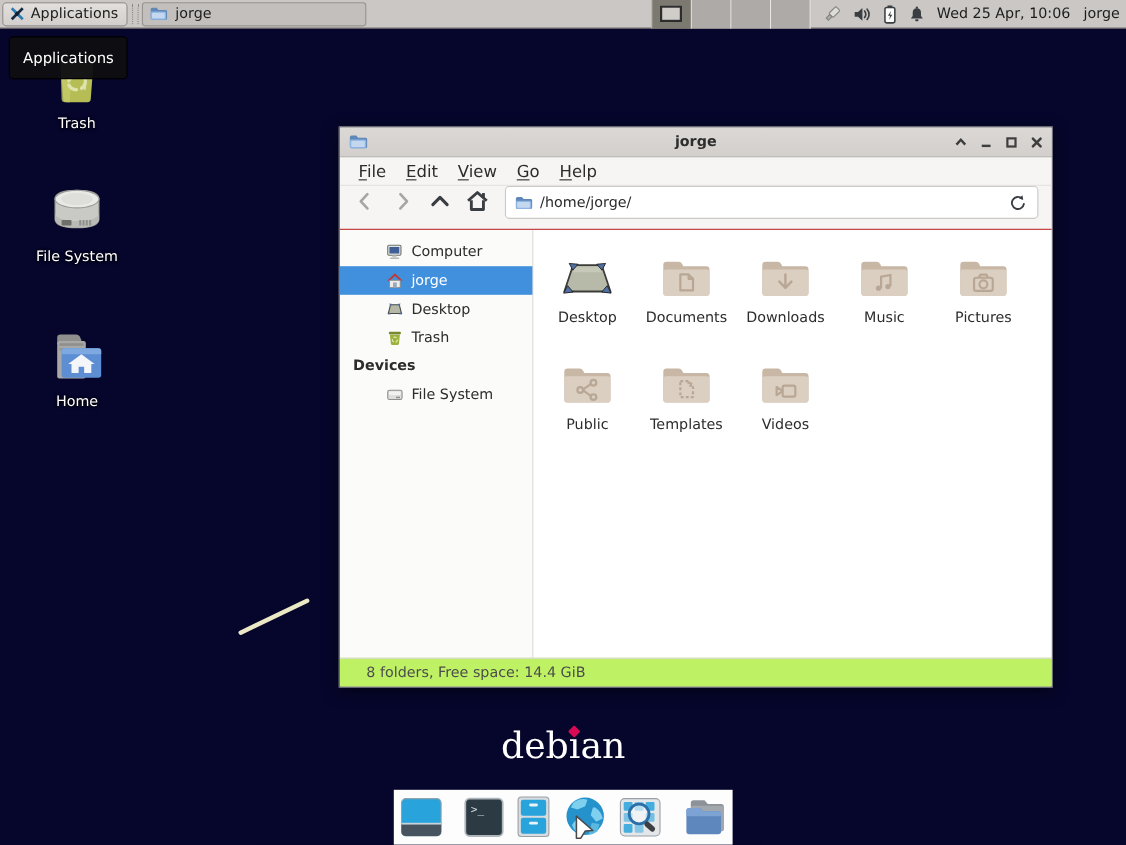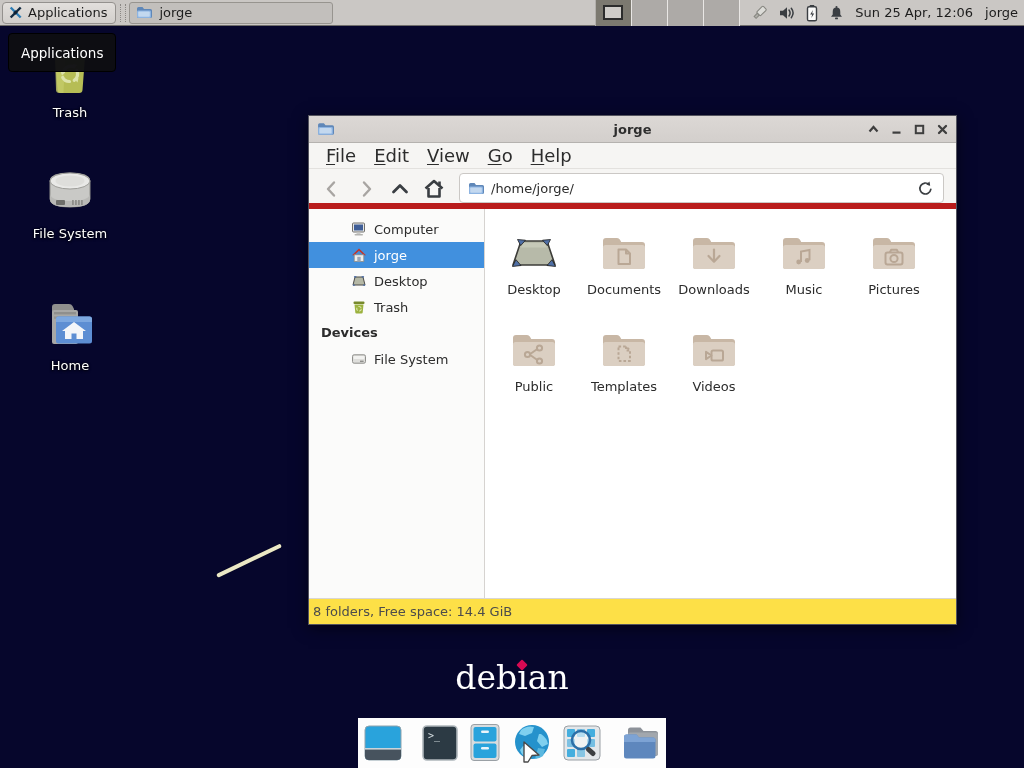--- a/index.html
+++ b/index.html
@@ -54,25 +54,25 @@
   .titlebar { height:27px; background:linear-gradient(#dcd8d5,#d3cfcc);
               border-bottom:1px solid #b5b2af; display:flex; align-items:center;
               padding:0 8px; position:relative; }
   .title-text { position:absolute; left:0; right:0; text-align:center;
                 font-weight:bold; font-size:13px; color:#2d2d2d; }
   .win-controls { margin-left:auto; display:flex; align-items:center; gap:12px; z-index:2; }
   .win-controls svg { display:block; }
 
   .menubar { height:26px; background:#f6f5f3; display:flex; align-items:center;
              padding-left:8px; border-bottom:1px solid #e3e1de; }
-  .menu-item { font-size:18px; color:#2c2c2c; padding:4px 9px; }
+  .menu-item { font-size:15px; color:#2c2c2c; padding:4px 9px; }
   .menu-item u { text-underline-offset:2px; }
 
-  .toolbar { height:40px; background:#f6f5f3; border-bottom:6px solid #b91c1c;
-             display:flex; align-items:flex-end; padding:0 12px 0 8px; gap:4px; }
+  .toolbar { height:40px; background:#f6f5f3; border-bottom:1px solid #b91c1c;
+             display:flex; align-items:flex-start; padding:0 12px 0 8px; gap:4px; }
   .tool-btn { width:30px; height:28px; display:flex; align-items:center; justify-content:center;
               border-radius:3px; }
   .pathbar { flex:1; height:30px; margin-left:6px; background:#fff;
              border:1px solid #cbc8c5; border-radius:4px; display:flex; align-items:center;
              padding:0 4px 0 8px; gap:7px; }
   .path-text { flex:1; font-size:13px; color:#2b2b2b; }
   .reload-btn { width:28px; height:26px; display:flex; align-items:center; justify-content:center; }
 
   .win-content { flex:1; display:flex; min-height:0; }
   .sidebar { width:176px; background:#fbfbfa; border-right:1px solid #d6d3d0;
@@ -82,22 +82,22 @@
   .side-row.selected { background:#4190de; color:#fff; }
   .side-row svg { flex:0 0 auto; }
 
   .filepane { flex:1; background:#fff; padding:16px 0 0 4px; display:flex;
               flex-wrap:wrap; align-content:flex-start; }
   .file { width:90px; height:97px; display:flex; flex-direction:column; align-items:center;
           justify-content:flex-start; gap:9px; padding-top:6px; }
   .file .ficon { height:42px; display:flex; align-items:flex-end; }
   .flabel { font-size:13px; color:#2c2c2c; }
 
-  .statusbar { height:26px; background:#fde047; border-top:1px solid #d9d6d3;
-               display:flex; align-items:center; padding-left:4px;
+  .statusbar { height:26px; background:#bef264; border-top:1px solid #d9d6d3;
+               display:flex; align-items:center; padding-left:24px;
                font-size:13px; color:#4c4c4c; }
 
   
   .logo { position:absolute; left:0; top:658px; width:1024px; text-align:center;
           font-family:"DejaVu Serif", serif; font-size:33px; color:#fff; letter-spacing:0; }
   .logo .di { position:relative; }
   .logo .dot { position:absolute; left:50%; top:3px; width:8px; height:8px; margin-left:-4px;
                background:#d70a53; transform:rotate(45deg); border-radius:1px; }
 
   
@@ -158,21 +158,21 @@
         <rect x="2.5" y="2.8" width="9" height="14" rx="1.6" fill="#fbfbfa" stroke="#3a3e42" stroke-width="1.4"></rect>
         <path d="M7.9 6 L5.2 10.4 h2 L6.3 14 l2.9-4.6 H7.2 z" fill="#3a3e42"></path>
       </svg>
       <svg width="17" height="18" viewBox="0 0 18 18">
         <circle cx="9" cy="2.6" r="1.1" fill="#3a3e42"></circle>
         <path d="M9 3.2 q4 0 4 4.4 v3 l1.8 2.4 H3.2 L5 10.6 v-3 q0-4.4 4-4.4 z" fill="#3a3e42"></path>
         <rect x="7.4" y="13.8" width="3.2" height="1.8" rx="0.9" fill="#3a3e42"></rect>
       </svg>
     </div>
 
-    <div class="clock">Sun 25 Apr, 12:06</div>
+    <div class="clock">Wed 25 Apr, 10:06</div>
     <div class="panel-user">jorge</div>
   </div>
 
   <div class="tooltip">Applications</div>
 
   <div class="dicon dicon-trash">
     <svg width="56" height="58" viewBox="0 0 56 58">
       <rect x="15" y="6" width="26" height="6" rx="2" fill="#15150f"></rect>
       <rect x="11" y="9" width="34" height="7" rx="2.5" fill="#26261c"></rect>
       <path d="M13 17 h30 l-2.5 33 q-0.2 3-3.2 3 h-18.6 q-3 0-3.2-3 z" fill="#b6bd55"></path>

